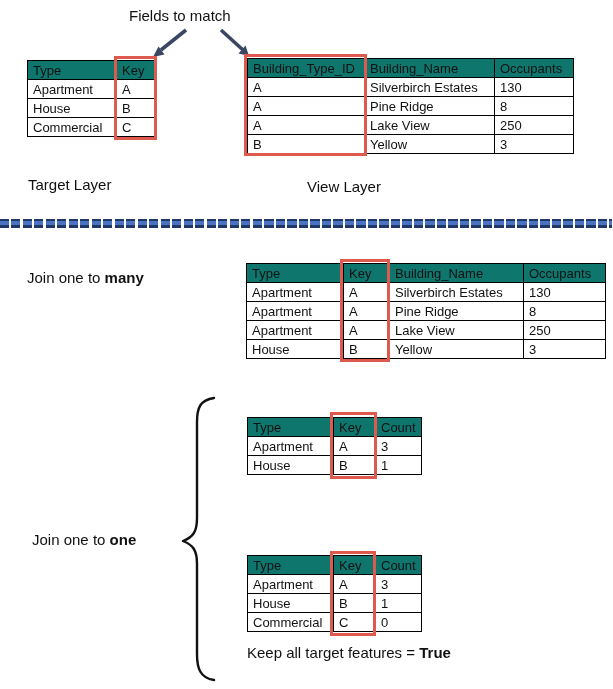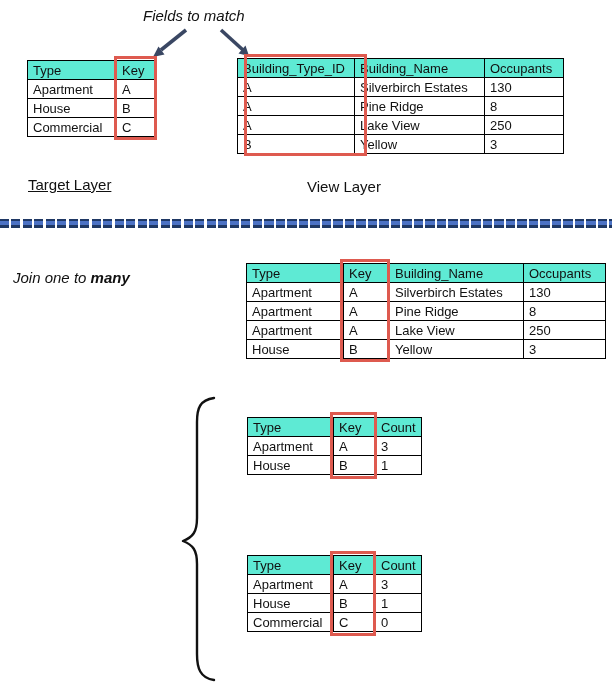--- a/index.html
+++ b/index.html
@@ -7,24 +7,24 @@
   #canvas{position:relative;width:613px;height:689px;background:#ffffff;overflow:hidden;}
 
   
   .lbl{position:absolute;font-size:15px;white-space:nowrap;color:#111;}
   .lbl b{font-weight:bold;}
 
   
   table.dgr{position:absolute;border-collapse:collapse;table-layout:fixed;font-size:13px;color:#111;}
   table.dgr th,table.dgr td{border:1px solid #000;height:18px;padding:0 5px;text-align:left;
     font-weight:normal;overflow:hidden;white-space:nowrap;line-height:17px;}
-  table.dgr th{background:#5eead4;}
+  table.dgr th{background:#0f766e;}
 
   .tbl-target{left:27px;top:60px;width:127px;}
-  .tbl-join{left:237px;top:58px;width:326px;}
+  .tbl-join{left:247px;top:58px;width:326px;}
   .tbl-many{left:246px;top:263px;width:359px;}
   .tbl-count-false{left:247px;top:417px;width:174px;}
   .tbl-count-true{left:247px;top:555px;width:174px;}
 
   
   .hl{position:absolute;border:3px solid #DE5A4F;box-sizing:border-box;background:transparent;}
   .hl-target-key{left:114px;top:56px;width:43px;height:84px;}
   .hl-join-typeid{left:244px;top:54px;width:123px;height:102px;}
   .hl-many-key{left:340px;top:259px;width:50px;height:103px;}
   .hl-false-key{left:330px;top:412px;width:47px;height:67px;}
@@ -36,21 +36,21 @@
       repeating-linear-gradient(90deg, rgba(255,255,255,0) 0px, rgba(255,255,255,0) 9px, #ffffff 9px, #ffffff 11.5px),
       linear-gradient(180deg, #1F3864 0px, #1F3864 2px, #4C72C4 2px, #4C72C4 6px, #1F3864 6px, #1F3864 9px);}
 
   .abs-svg{position:absolute;}
 </style>
 </head>
 <body>
 
 <div id="canvas">
 
-  <div class="lbl" style="left:143px;top:7px;font-style:italic;">Fields to match</div>
+  <div class="lbl" style="left:129px;top:7px;">Fields to match</div>
 
   <svg class="abs-svg" style="left:140px;top:27px;" width="120" height="32" viewBox="0 0 120 32">
     <g stroke="#3A4763" fill="#3A4763">
       <line x1="46" y1="3" x2="21" y2="23" stroke-width="3.6"></line>
       <polygon points="13,30 18.5,19.5 24.5,27.5" stroke="none"></polygon>
       <line x1="81" y1="3" x2="103" y2="23" stroke-width="3.6"></line>
       <polygon points="109,29 98.5,26.5 105.5,18.5" stroke="none"></polygon>
     </g>
   </svg>
 
@@ -114,26 +114,26 @@
           <td>B</td>
           <td>Yellow</td>
           <td>3</td>
         </tr>
       </tbody>
     </table>
 
   <div class="hl hl-target-key"></div>
   <div class="hl hl-join-typeid"></div>
 
-  <div class="lbl" style="left:28px;top:176px;text-decoration:underline;">Target Layer</div>
+  <div class="lbl" style="left:28px;top:176px;">Target Layer</div>
   <div class="lbl" style="left:307px;top:178px;">View Layer</div>
 
   <div class="divider"></div>
 
-  <div class="lbl" style="left:13px;top:269px;font-style:italic;">
+  <div class="lbl" style="left:27px;top:269px;">
     <span>Join one to </span><b>many</b>
   </div>
 
   <table class="dgr tbl-many">
     <colgroup>
         <col style="width:97px">
         <col style="width:46px">
         <col style="width:134px">
         <col style="width:82px">
       </colgroup>
@@ -171,20 +171,23 @@
           <td>3</td>
         </tr>
       </tbody>
     </table>
   <div class="hl hl-many-key"></div>
 
   <svg class="abs-svg" style="left:178px;top:396px;" width="40" height="286" viewBox="0 0 40 286">
     <path d="M 36,2 C 22,4 19,12 19,26 L 19,122 C 19,136 15,141 5,145 C 15,149 19,154 19,168 L 19,258 C 19,272 22,282 36,284" fill="none" stroke="#111111" stroke-width="2.4" stroke-linecap="round" stroke-linejoin="round"></path>
   </svg>
 
+  <div class="lbl" style="left:32px;top:531px;">
+    <span>Join one to </span><b>one</b>
+  </div>
 
   <table class="dgr tbl-count-false">
     <colgroup>
         <col style="width:86px">
         <col style="width:42px">
         <col style="width:46px">
       </colgroup>
   <thead>
         <tr>
           <th>Type</th>
@@ -232,14 +235,17 @@
           <td>1</td>
         </tr>
         <tr>
           <td>Commercial</td>
           <td>C</td>
           <td>0</td>
         </tr>
       </tbody>
     </table>
   <div class="hl hl-true-key"></div>
+  <div class="lbl" style="left:247px;top:644px;">
+    <span>Keep all target features = </span><b>True</b>
+  </div>
 
 </div>
 
 </body></html>

